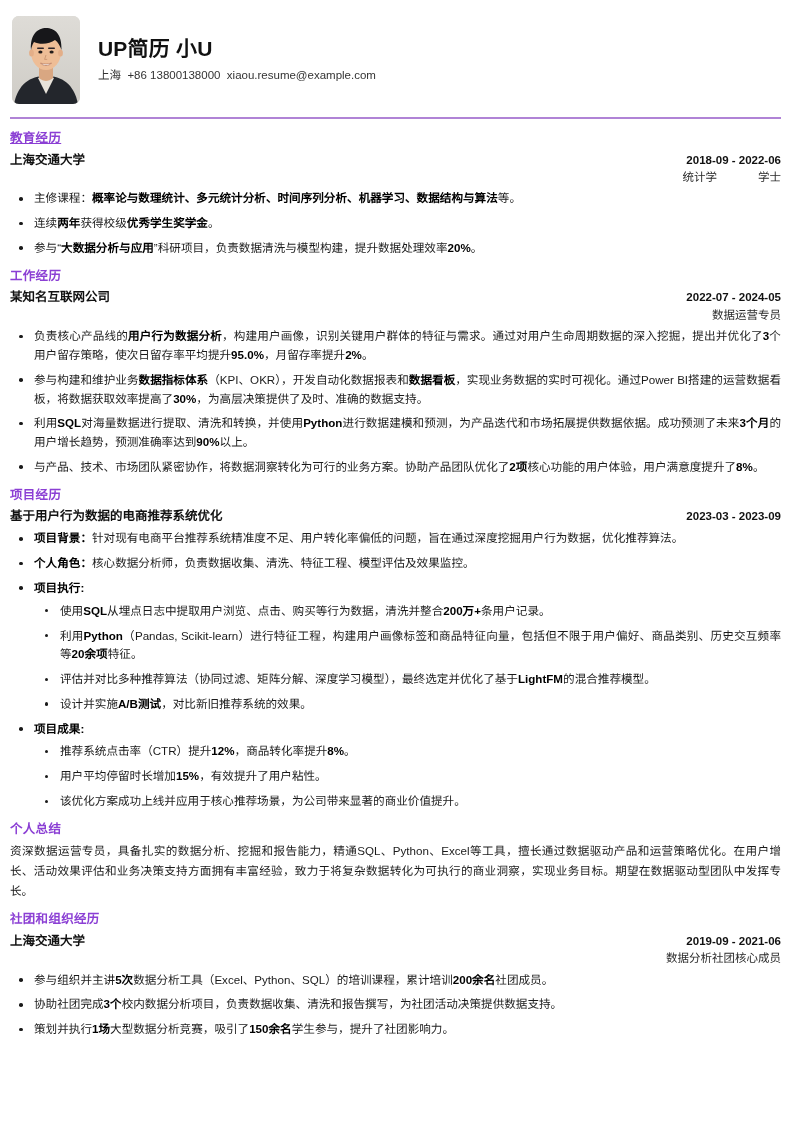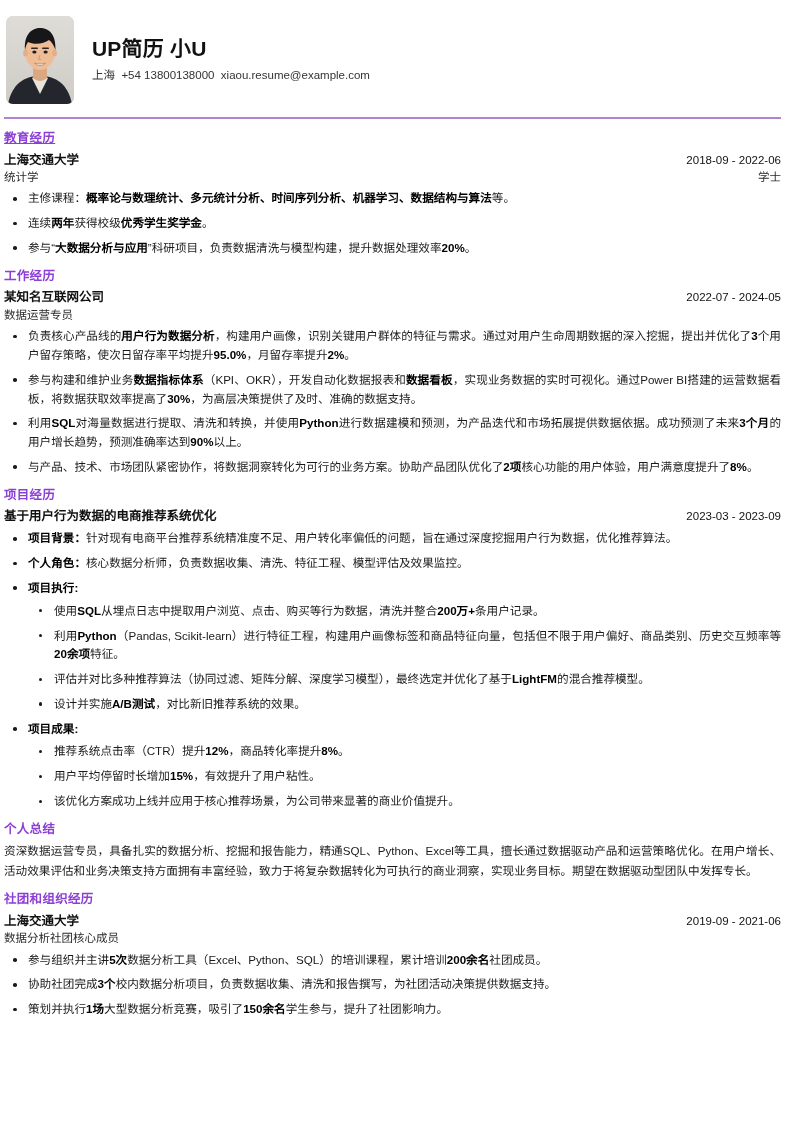--- a/index.html
+++ b/index.html
@@ -10,21 +10,21 @@
   }
   body {
     width: 799px;
     min-height: 1130px;
     font-family: "Liberation Sans", "DejaVu Sans", sans-serif;
     color: #1a1a1a;
     -webkit-font-smoothing: antialiased;
   }
   .page {
     width: 799px;
-    padding: 14px 18px 16px 4px;
+    padding: 14px 18px 16px 10px;
   }
 
   
   .resume-header {
     display: flex;
     align-items: center;
     gap: 18px;
     padding: 2px 0 10px 2px;
   }
   .avatar {
@@ -70,24 +70,24 @@
     margin-bottom: 4px;
     line-height: 1.25;
   }
   .entry-head {
     display: flex;
     justify-content: space-between;
     align-items: baseline;
     line-height: 1.45;
   }
   .entry-org { font-size: 12.5px; font-weight: 700; color: #111; }
-  .entry-date { font-size: 11.5px; font-weight: 400; color: #111; white-space: nowrap; margin-left: 36px; }
+  .entry-date { font-size: 11.5px; font-weight: 700; color: #111; white-space: nowrap; margin-left: 36px; }
   .entry-sub-row {
     display: flex;
-    justify-content: space-between;
+    justify-content: flex-end;
     align-items: baseline;
     line-height: 1.45;
   }
   .entry-role { font-size: 11.5px; color: #2a2a2a; }
   .entry-degree { font-size: 11.5px; color: #2a2a2a; white-space: nowrap; margin-left: 41px; }
 
   
   ul.bullets {
     list-style: none;
     margin: 4px 0 0 0;
@@ -171,21 +171,21 @@
         <ellipse cx="28.4" cy="36" rx="2.1" ry="1.5" fill="#241c1a"></ellipse>
         <ellipse cx="39.6" cy="36" rx="2.1" ry="1.5" fill="#241c1a"></ellipse>
 
         <path d="M34 39 L32.6 43.4 L35.2 43.4" fill="none" stroke="#cf9a74" stroke-width="1"></path>
 
         <path d="M28.5 47 C31 50.4 37 50.4 39.5 47 C36.5 48.4 31.5 48.4 28.5 47 Z" fill="#ffffff" stroke="#b5765a" stroke-width="0.7"></path>
       </svg>
     </div>
     <div class="identity">
       <div class="person-name">UP简历 小U</div>
-      <div class="contact-line">上海  +54 13800138000  xiaou.resume@example.com</div>
+      <div class="contact-line">上海  +86 13800138000  xiaou.resume@example.com</div>
     </div>
   </div>
 
   <hr class="header-rule" style="background: rgb(176, 131, 214);">
 
   <div class="section">
     <div class="section-title" style="color: rgb(139, 63, 212); text-decoration: underline;">教育经历</div>
     <div class="entry-head">
       <span class="entry-org">上海交通大学</span>
       <span class="entry-date">2018-09 - 2022-06</span>

